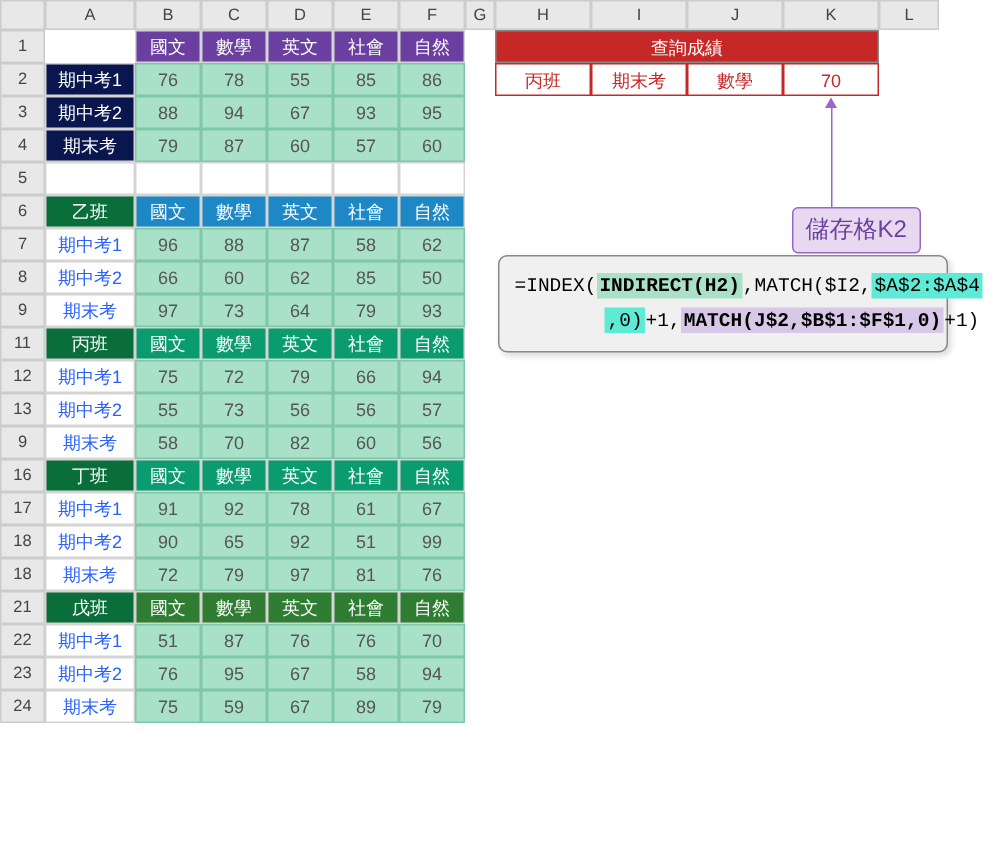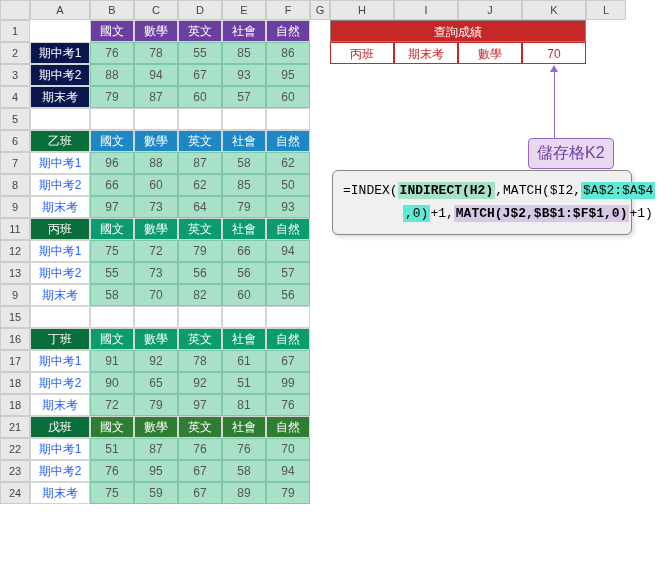--- a/index.html
+++ b/index.html
@@ -175,29 +175,20 @@
       <div class="row">
         <div class="row-header">9</div>
         <div class="cell w-a exam-label">期末考</div>
         <div class="cell w-b data-cell">58</div>
         <div class="cell w-b data-cell">70</div>
         <div class="cell w-b data-cell">82</div>
         <div class="cell w-b data-cell">60</div>
         <div class="cell w-b data-cell">56</div>
       </div>
       <div class="row">
-        <div class="row-header">15</div>
-        <div class="cell w-a"></div>
-        <div class="cell w-b"></div>
-        <div class="cell w-b"></div>
-        <div class="cell w-b"></div>
-        <div class="cell w-b"></div>
-        <div class="cell w-b"></div>
-      </div>
-      <div class="row">
         <div class="row-header">16</div>
         <div class="cell w-a class-header-b">丁班</div>
         <div class="cell w-b subj-header-teal">國文</div>
         <div class="cell w-b subj-header-teal">數學</div>
         <div class="cell w-b subj-header-teal">英文</div>
         <div class="cell w-b subj-header-teal">社會</div>
         <div class="cell w-b subj-header-teal">自然</div>
       </div>
       <div class="row">
         <div class="row-header">17</div>

